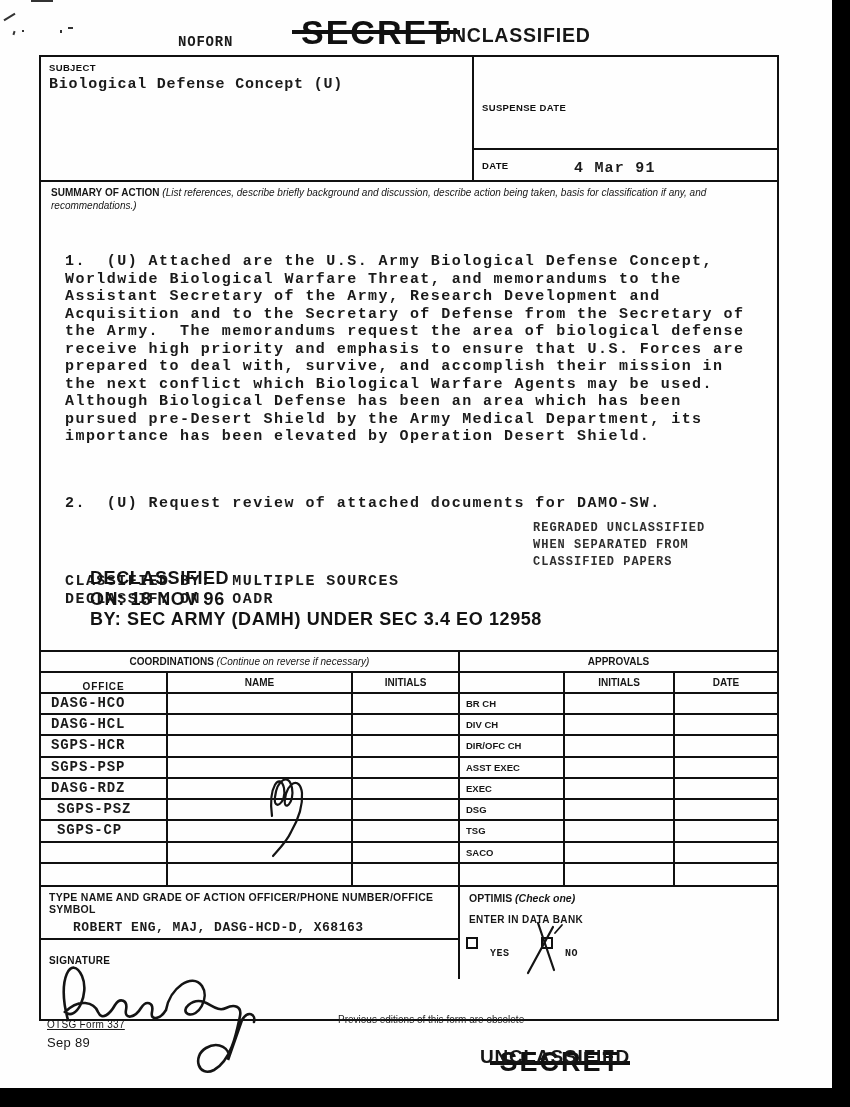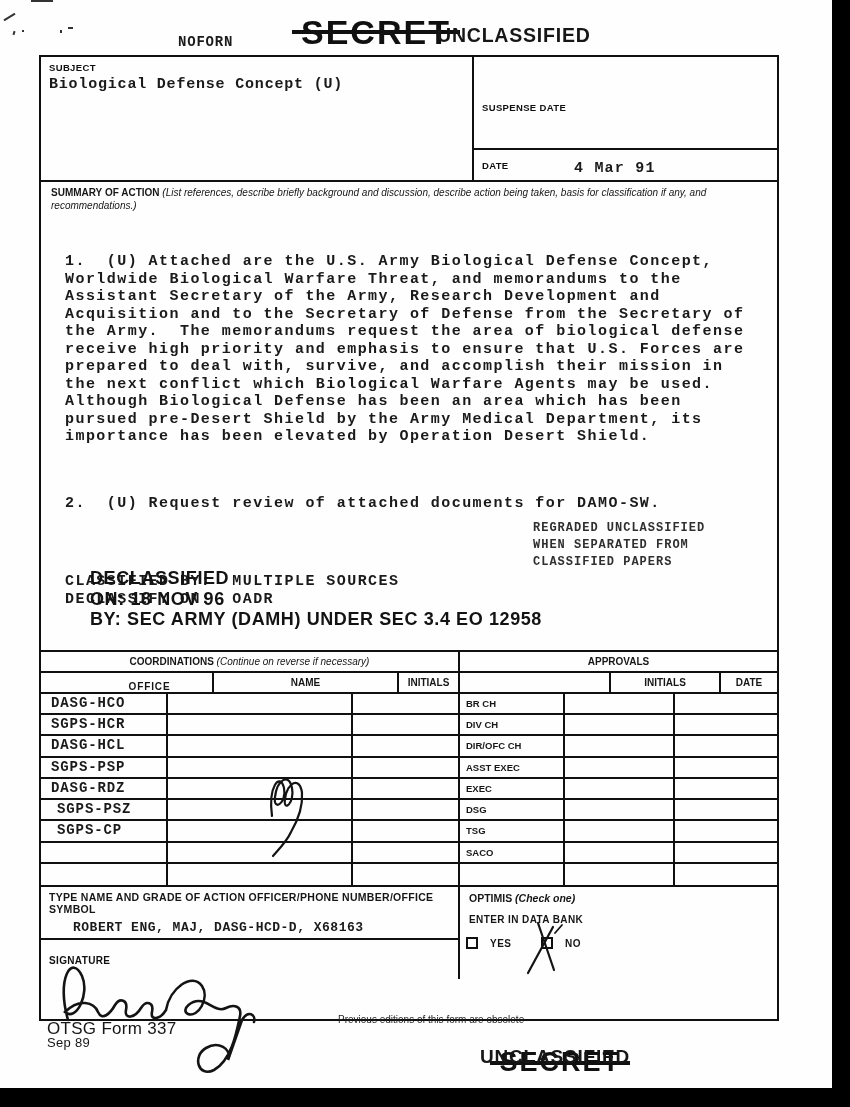--- a/index.html
+++ b/index.html
@@ -55,21 +55,21 @@
   }
   .declassified-stamp{
     left:49px;top:386px;font-size:18px;font-weight:700;letter-spacing:.6px;line-height:20.5px;color:#131313;
   }
   
   .sec-table{height:235px;border-bottom:2px solid #101010;display:flex;}
   .coord-side{width:417px;border-right:2px solid #101010;display:flex;flex-direction:column;}
   .appr-side{flex:1;display:flex;flex-direction:column;}
   .t-head{height:21px;border-bottom:2px solid #101010;box-sizing:border-box;
           text-align:center;font-size:10px;padding-top:4px;}
-  .t-sub{height:21px;border-bottom:2px solid #101010;box-sizing:border-box;display:flex;padding-left:46px;}
+  .t-sub{height:21px;border-bottom:2px solid #101010;box-sizing:border-box;display:flex;}
   .t-sub .cell{border-right:2px solid #101010;text-align:center;font-size:10px;font-weight:700;padding-top:4px;}
   .t-sub .cell:last-child{border-right:none;}
   .trow{height:21.3px;border-bottom:2px solid #101010;box-sizing:border-box;display:flex;}
   .trow:last-child{border-bottom:none;}
   .trow .cell{border-right:2px solid #101010;}
   .trow .cell:last-child{border-right:none;}
   .c-office{width:127px;font-size:14px;letter-spacing:.9px;padding-left:10px;line-height:19px;}
   .c-name{width:185px;}
   .c-init{flex:1;}
   .a-label{width:105px;font-size:9.5px;font-weight:700;padding-left:6px;line-height:19px;box-sizing:border-box;}
@@ -81,25 +81,25 @@
   .officer-row{height:53px;border-bottom:2px solid #101010;box-sizing:border-box;padding:4px 8px;}
   .officer-label{font-size:10.5px;font-weight:700;letter-spacing:.3px;}
   .officer-value{font-size:13px;margin-top:5px;margin-left:24px;letter-spacing:.5px;}
   .signature-row{flex:1;padding:10px 8px 0 8px;position:relative;}
   .optimis-side{flex:1;position:relative;}
   .optimis-line{position:absolute;left:9px;top:5px;font-size:10.5px;font-weight:700;}
   .enter-line{position:absolute;left:9px;top:27px;font-size:10px;font-weight:700;letter-spacing:.4px;}
   .checkbox{position:absolute;width:12px;height:12px;border:2px solid #101010;top:50px;box-sizing:border-box;}
   .cb-yes{left:6px;}
   .cb-no{left:81px;}
-  .cb-label{position:absolute;top:51px;font-size:10px;font-weight:700;letter-spacing:.5px;}
+  .cb-label{position:absolute;top:61px;font-size:10px;font-weight:700;letter-spacing:.5px;font-family:Liberation Mono, monospace;}
   .cb-yes-label{left:30px;}
   .cb-no-label{left:105px;}
   
-  .footer-formnum{left:47px;top:1019px;font-size:17px;letter-spacing:.3px;}
+  .footer-formnum{left:47px;top:1019px;font-size:10px;letter-spacing:.3px;text-decoration:underline;}
   .footer-edition{left:47px;top:1035px;font-size:13px;letter-spacing:.3px;}
   .footer-obsolete{left:338px;top:1014px;font-size:10px;color:#1f1f1f;}
   
   .noforn{left:178px;top:34px;font-size:14px;letter-spacing:.8px;}
   .secret-top{left:301px;top:13px;font-size:34px;}
   .unclassified-top{left:437px;top:24px;font-size:19.5px;font-weight:700;letter-spacing:.8px;}
   .secret-bottom{left:345px;top:1040px;font-size:27px;}
   .unclassified-bottom{left:480px;top:1046px;font-size:19px;font-weight:700;letter-spacing:.8px;}
   
   .overlay{position:absolute;pointer-events:none;}
@@ -188,26 +188,26 @@
         <div class="cell c-office" style="padding-left:0;">OFFICE</div>
         <div class="cell c-name">NAME</div>
         <div class="cell c-init">INITIALS</div>
       </div>
       <div class="trow">
           <div class="cell c-office typed">DASG-HCO</div>
           <div class="cell c-name"></div>
           <div class="cell c-init"></div>
         </div>
       <div class="trow">
+          <div class="cell c-office typed">DASG-HCL</div>
+          <div class="cell c-name"></div>
+          <div class="cell c-init"></div>
+        </div>
+      <div class="trow">
           <div class="cell c-office typed">SGPS-HCR</div>
-          <div class="cell c-name"></div>
-          <div class="cell c-init"></div>
-        </div>
-      <div class="trow">
-          <div class="cell c-office typed">DASG-HCL</div>
           <div class="cell c-name"></div>
           <div class="cell c-init"></div>
         </div>
       <div class="trow">
           <div class="cell c-office typed">SGPS-PSP</div>
           <div class="cell c-name"></div>
           <div class="cell c-init"></div>
         </div>
       <div class="trow">
           <div class="cell c-office typed">DASG-RDZ</div>

